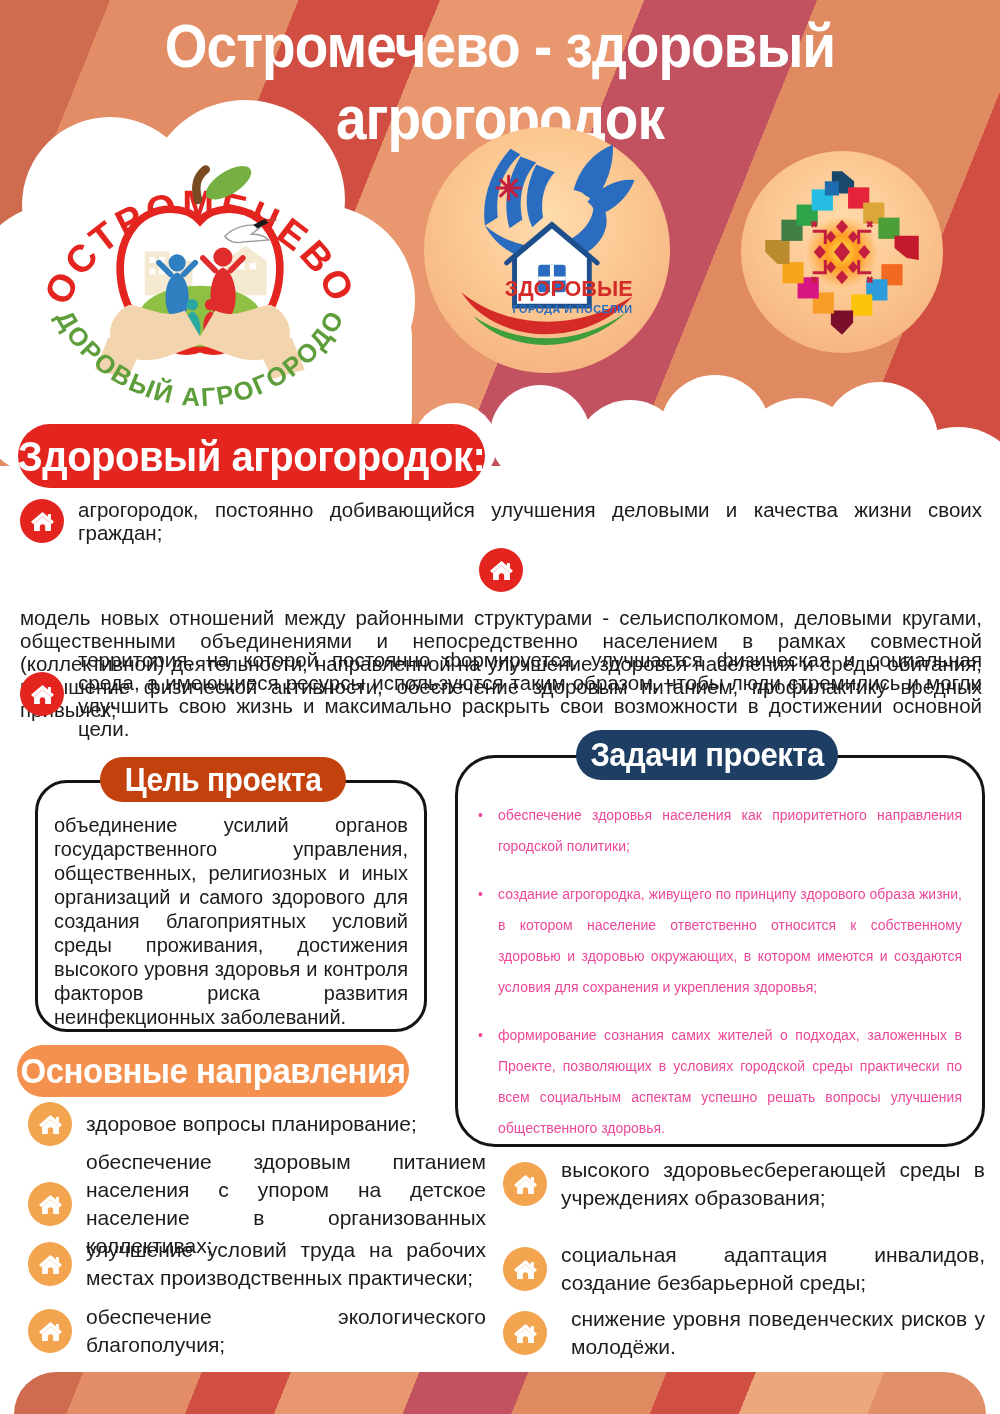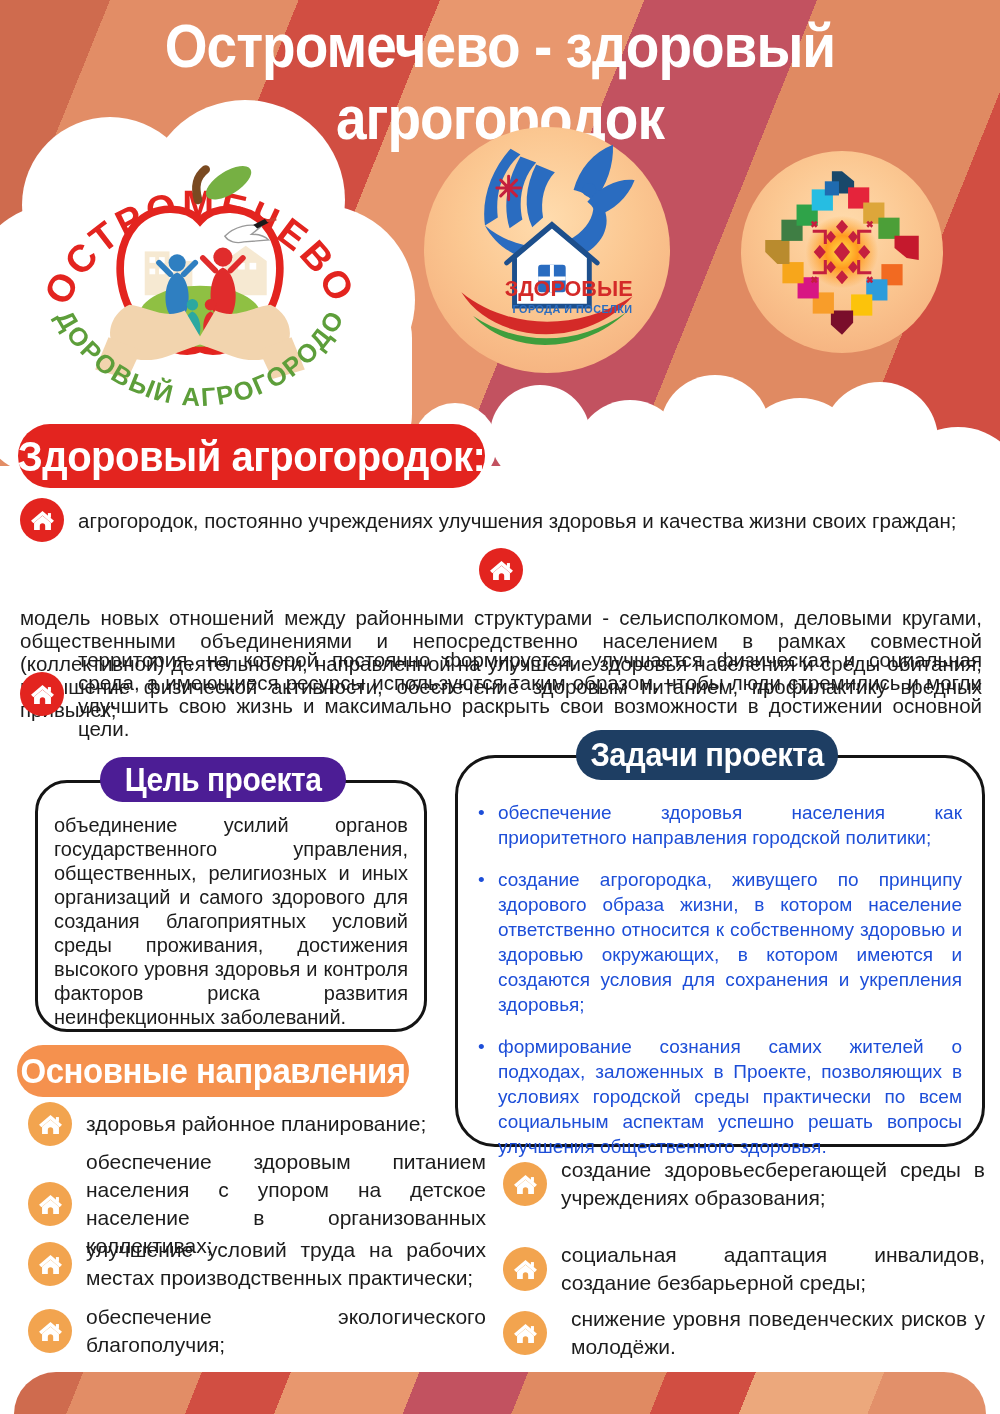--- a/index.html
+++ b/index.html
@@ -26,30 +26,30 @@
   #bottom-strip{left:14px;top:1372px;width:972px;height:42px;border-radius:42px 42px 0 0;}
   
   #poster-title{left:0;top:10px;width:1000px;text-align:center;color:#fff;
     font-size:55px;font-weight:bold;letter-spacing:-1px;transform:scaleY(1.12);transform-origin:top;margin:0;}
   
   .logo-circle{border-radius:50%;background:radial-gradient(circle at 50% 38%,#ffdcae 0%,#fbc791 45%,#f3a978 100%);}
   
   .pill{display:flex;align-items:center;justify-content:center;color:#fff;font-weight:bold;}
   .pill span{transform:scaleY(1.08);white-space:nowrap;letter-spacing:-0.5px;}
   #def-banner{left:18px;top:424px;width:467px;height:64px;border-radius:32px;background:#e3241f;font-size:40px;}
-  #goal-banner{left:100px;top:757px;width:246px;height:45px;border-radius:23px;background:#4c1d95;font-size:30px;z-index:4;}
+  #goal-banner{left:100px;top:757px;width:246px;height:45px;border-radius:23px;background:#c2410c;font-size:30px;z-index:4;}
   #tasks-banner{left:576px;top:730px;width:262px;height:50px;border-radius:25px;background:#1e3e63;font-size:31px;z-index:4;}
   #dir-banner{left:17px;top:1045px;width:392px;height:52px;border-radius:26px;background:#f5914e;font-size:33px;}
   
   .frame{background:#fff;border:3px solid #141414;z-index:3;}
   #goal-box{left:35px;top:780px;width:392px;height:252px;border-radius:32px;box-sizing:border-box;padding:30px 16px 0 16px;}
   #goal-box p{margin:0;font-size:20px;line-height:24px;text-align:justify;color:#1c1c1c;}
   #tasks-box{left:455px;top:755px;width:530px;height:392px;border-radius:40px;box-sizing:border-box;padding:42px 20px 0 16px;}
   #tasks-box ul{margin:0;padding:0;list-style:none;}
-  #tasks-box li{position:relative;padding-left:24px;margin-bottom:17px;font-size:19px;line-height:25px;text-align:justify;color:#1d4ed8;}
+  #tasks-box li{position:relative;padding-left:24px;margin-bottom:17px;font-size:14px;line-height:31px;text-align:justify;color:#ec4899;}
   #tasks-box li:before{content:"\2022";position:absolute;left:4px;top:0;}
   
   .row{display:flex;gap:14px;align-items:center;z-index:2;}
   .row p{margin:0;font-size:20.5px;line-height:23px;text-align:justify;color:#1c1c1c;flex:1;}
   .dir-row p{font-size:21px;line-height:28px;}
   .house{flex:0 0 auto;border-radius:50%;display:flex;align-items:center;justify-content:center;}
   .house.red{width:44px;height:44px;background:#e3241f;}
   .house.orange{width:44px;height:44px;background:#f2a44f;}
   .house svg{width:27px;height:27px;}
   #def-row-1{left:20px;top:498px;width:962px;}
@@ -225,21 +225,21 @@
 <div id="def-row-1" class="abs row">
   <div class="house red">
     <svg viewBox="0 0 40 40">
         <g fill="#fff">
           <path d="M20 6 L37 20.5 L33.5 24 L20 12.5 L6.5 24 L3 20.5 Z"></path>
           <rect x="28" y="9" width="4.5" height="7"></rect>
           <path d="M20 13 L32.5 23.5 L32.5 34 L24 34 L24 28 A4 4 0 0 0 16 28 L16 34 L7.5 34 L7.5 23.5 Z"></path>
         </g>
       </svg>
   </div>
-  <p>агрогородок, постоянно учреждениях улучшения здоровья и качества жизни своих граждан;</p>
+  <p>агрогородок, постоянно добивающийся улучшения деловыми и качества жизни своих граждан;</p>
 </div>
 <div id="def-row-2" class="abs row">
   <div class="house red">
     <svg viewBox="0 0 40 40">
         <g fill="#fff">
           <path d="M20 6 L37 20.5 L33.5 24 L20 12.5 L6.5 24 L3 20.5 Z"></path>
           <rect x="28" y="9" width="4.5" height="7"></rect>
           <path d="M20 13 L32.5 23.5 L32.5 34 L24 34 L24 28 A4 4 0 0 0 16 28 L16 34 L7.5 34 L7.5 23.5 Z"></path>
         </g>
       </svg>
@@ -284,21 +284,21 @@
 <div id="dirL-1" class="abs row dir-row dirL">
   <div class="house orange">
     <svg viewBox="0 0 40 40">
         <g fill="#fff">
           <path d="M20 6 L37 20.5 L33.5 24 L20 12.5 L6.5 24 L3 20.5 Z"></path>
           <rect x="28" y="9" width="4.5" height="7"></rect>
           <path d="M20 13 L32.5 23.5 L32.5 34 L24 34 L24 28 A4 4 0 0 0 16 28 L16 34 L7.5 34 L7.5 23.5 Z"></path>
         </g>
       </svg>
   </div>
-  <p>здоровья районное планирование;</p>
+  <p>здоровое вопросы планирование;</p>
 </div>
 <div id="dirL-2" class="abs row dir-row dirL">
   <div class="house orange">
     <svg viewBox="0 0 40 40">
         <g fill="#fff">
           <path d="M20 6 L37 20.5 L33.5 24 L20 12.5 L6.5 24 L3 20.5 Z"></path>
           <rect x="28" y="9" width="4.5" height="7"></rect>
           <path d="M20 13 L32.5 23.5 L32.5 34 L24 34 L24 28 A4 4 0 0 0 16 28 L16 34 L7.5 34 L7.5 23.5 Z"></path>
         </g>
       </svg>
@@ -333,21 +333,21 @@
 <div id="dirR-1" class="abs row dir-row dirR">
   <div class="house orange">
     <svg viewBox="0 0 40 40">
         <g fill="#fff">
           <path d="M20 6 L37 20.5 L33.5 24 L20 12.5 L6.5 24 L3 20.5 Z"></path>
           <rect x="28" y="9" width="4.5" height="7"></rect>
           <path d="M20 13 L32.5 23.5 L32.5 34 L24 34 L24 28 A4 4 0 0 0 16 28 L16 34 L7.5 34 L7.5 23.5 Z"></path>
         </g>
       </svg>
   </div>
-  <p>создание здоровьесберегающей среды в учреждениях образования;</p>
+  <p>высокого здоровьесберегающей среды в учреждениях образования;</p>
 </div>
 <div id="dirR-2" class="abs row dir-row dirR">
   <div class="house orange">
     <svg viewBox="0 0 40 40">
         <g fill="#fff">
           <path d="M20 6 L37 20.5 L33.5 24 L20 12.5 L6.5 24 L3 20.5 Z"></path>
           <rect x="28" y="9" width="4.5" height="7"></rect>
           <path d="M20 13 L32.5 23.5 L32.5 34 L24 34 L24 28 A4 4 0 0 0 16 28 L16 34 L7.5 34 L7.5 23.5 Z"></path>
         </g>
       </svg>

